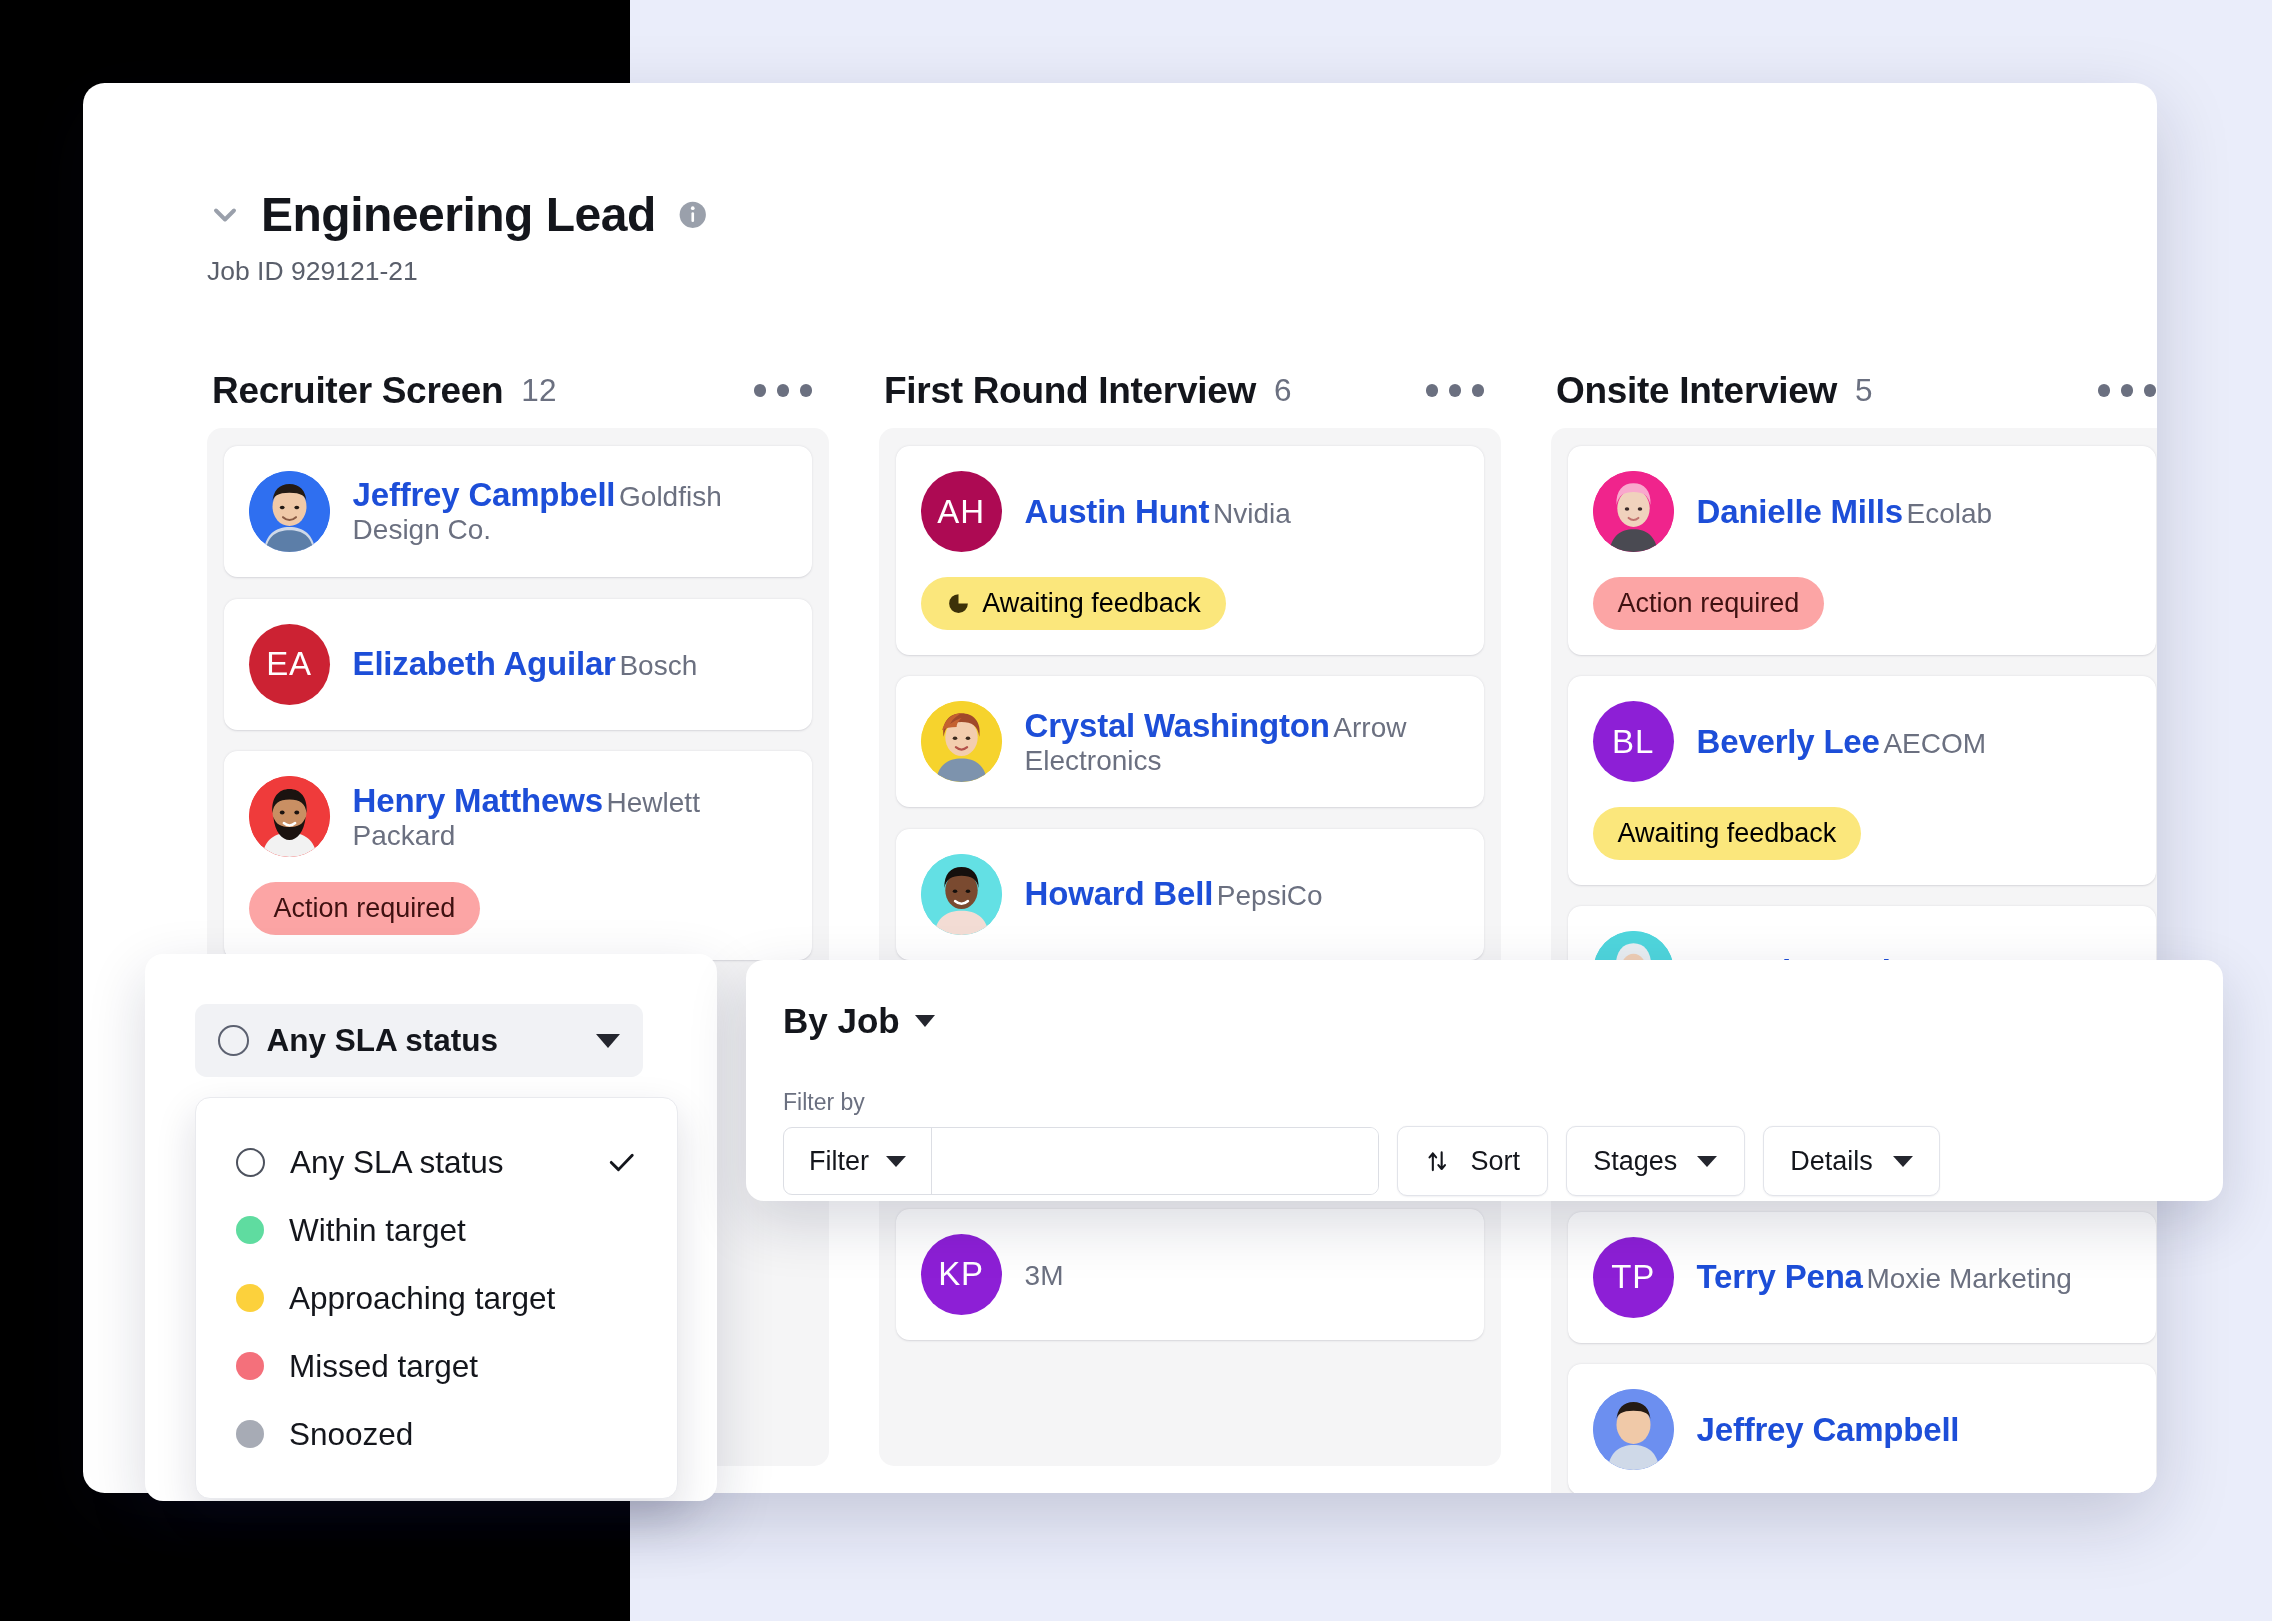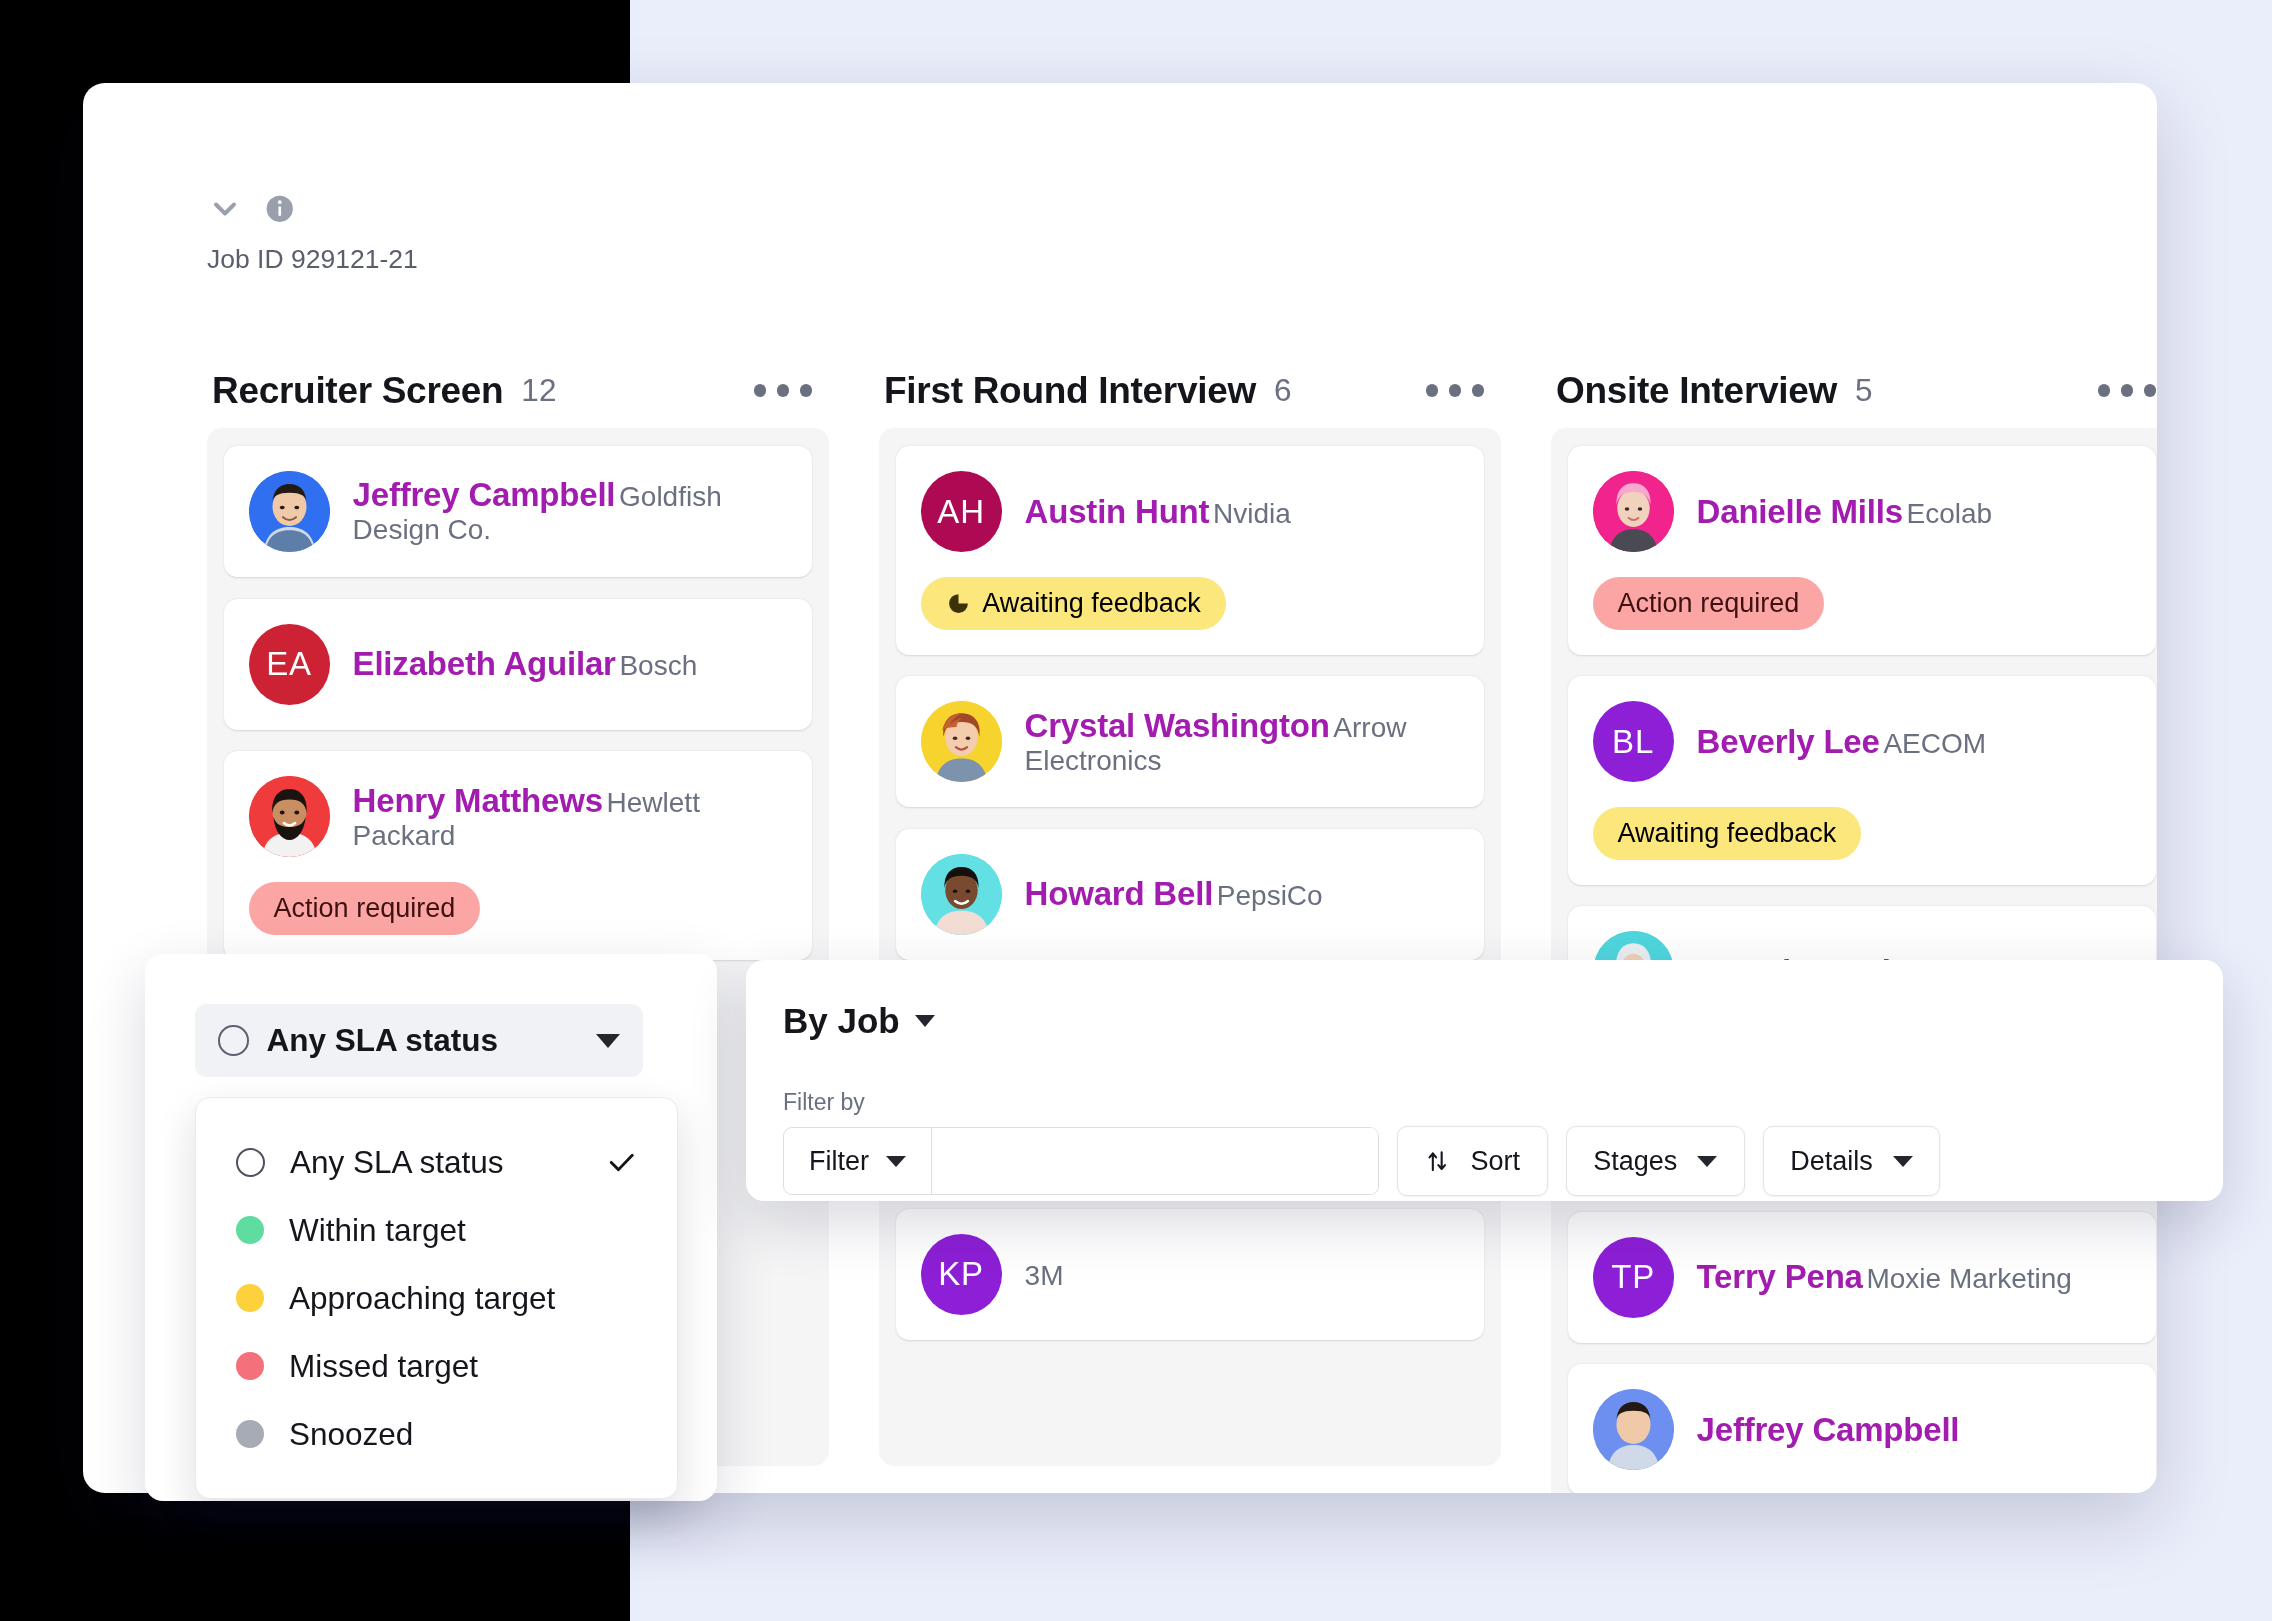--- a/index.html
+++ b/index.html
@@ -43,21 +43,21 @@
     background:#fff;border-radius:13.3px;padding:25px 25px 25px;margin-bottom:21.6px;
     box-shadow:0 0.8px 2.5px rgba(16,22,50,.10),0 0.8px 0.8px rgba(16,22,50,.04);
   }
   .card-main{display:flex;align-items:center;gap:23px;}
   .avatar{
     width:81px;height:81px;border-radius:50%;flex:none;
     display:flex;align-items:center;justify-content:center;overflow:hidden;position:relative;
   }
   .avatar .ini{color:#fff;font-size:33px;font-weight:500;letter-spacing:0.8px;}
   .avatar svg{position:absolute;inset:0;width:100%;height:100%;}
-  .who .nm{font-size:33px;font-weight:700;color:#a21caf;letter-spacing:-0.2px;line-height:1.15;}
+  .who .nm{font-size:33px;font-weight:700;color:#1d4ed8;letter-spacing:-0.2px;line-height:1.15;}
   .who .co{font-size:28px;color:#6b7080;margin-top:6.6px;line-height:1.15;}
   .badge{
     display:inline-flex;align-items:center;gap:11.6px;margin-top:25px;
     padding:10.8px 25px;border-radius:829px;font-size:27px;font-weight:500;
   }
   .badge.warn{background:#fbe77c;color:#000000;}
   .badge.danger{background:#fca5a5;color:#3f1111;}
   .badge .pie{width:25px;height:25px;display:block;flex:none;}
 
   
@@ -112,20 +112,21 @@
 
   <div class="black-block"></div>
 
   <div class="window">
 
     <div class="job-header">
       <div class="job-title-row">
         <svg class="chev-down" viewBox="0 0 24 24">
           <path d="M6 9l6 6 6-6" fill="none" stroke="#9aa0ab" stroke-width="2.6" stroke-linecap="round" stroke-linejoin="round"></path>
         </svg>
+        <div class="job-title">Engineering Lead</div>
         <svg class="info-icon" viewBox="0 0 24 24">
           <circle cx="12" cy="12" r="10" fill="#9aa0ab"></circle>
           <rect x="11" y="10" width="2" height="7.5" rx="1" fill="#fff"></rect>
           <circle cx="12" cy="7" width="2" r="1.4" fill="#fff"></circle>
         </svg>
       </div>
       <div class="job-id">Job ID 929121-21</div>
     </div>
 
     <div class="board">

